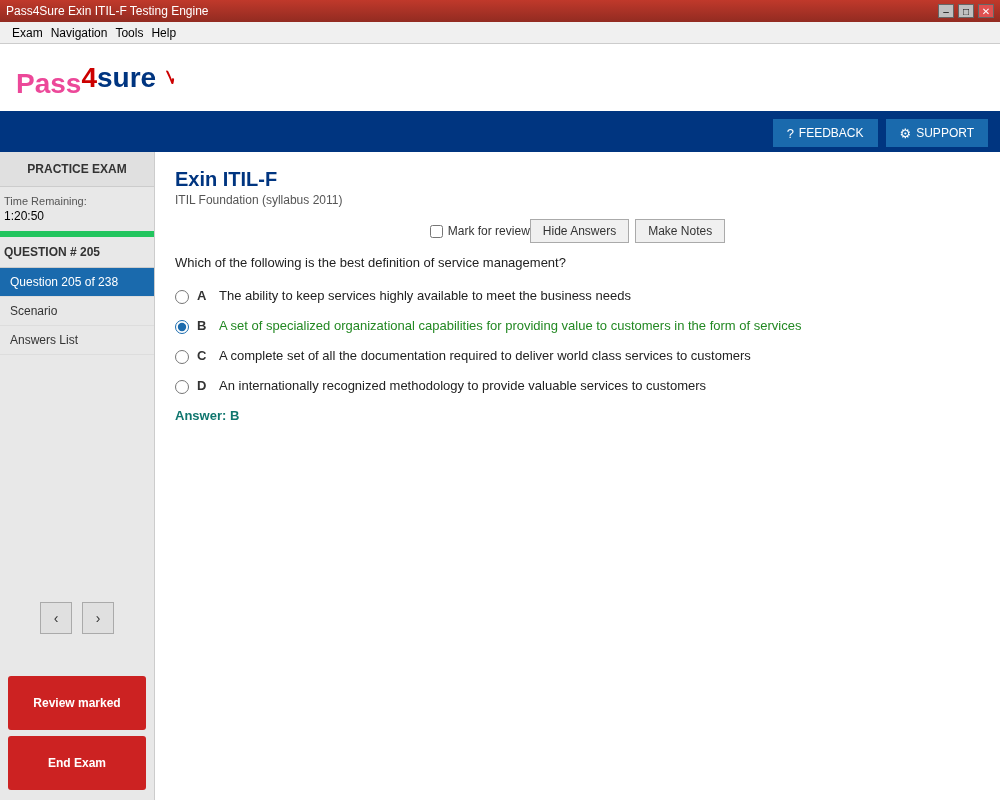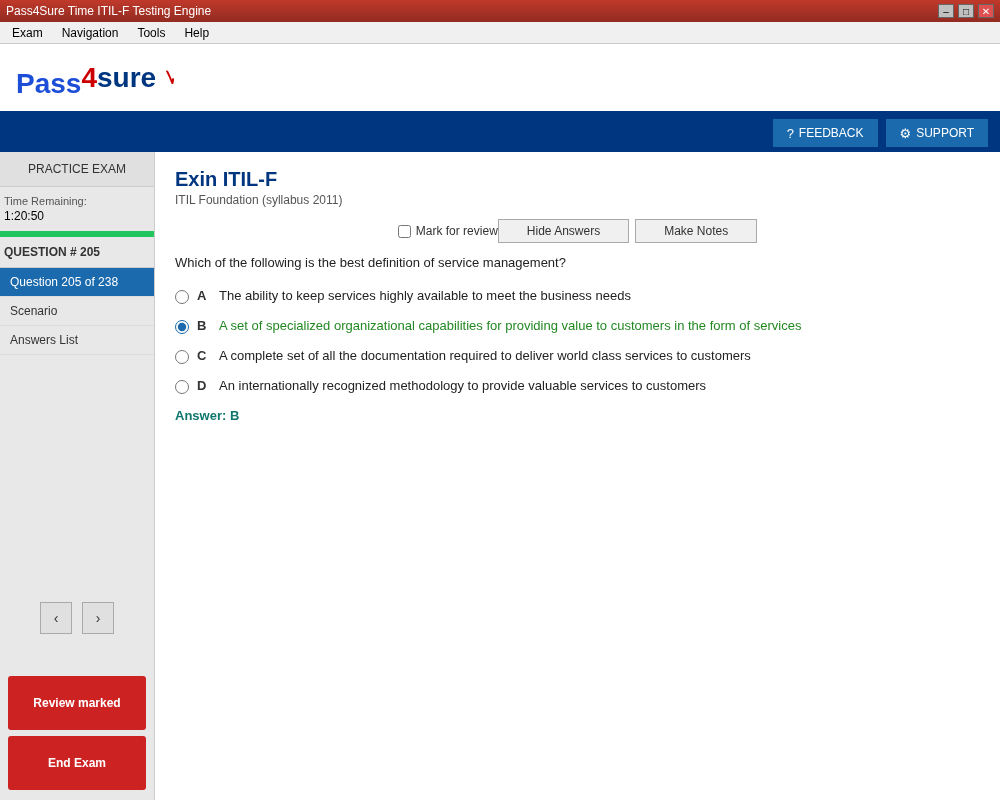--- a/index.html
+++ b/index.html
@@ -27,21 +27,21 @@
       color: #000;
     }
 
     
     #menubar {
       background: #f0f0f0;
       height: 22px;
       display: flex;
       align-items: center;
       padding: 0 8px;
-      gap: 11px;
+      gap: 0;
       border-bottom: 1px solid #ccc;
     }
     .menu-item {
       font-size: 12px;
       color: #000;
       cursor: pointer;
       padding: 2px 4px;
     }
 
     
@@ -52,21 +52,21 @@
       align-items: center;
       padding: 0 16px;
       border-bottom: 3px solid #003580;
     }
     #logo {
       display: flex;
       align-items: center;
       font-size: 28px;
       font-weight: bold;
     }
-    #logo-pass { color: #1d4ed8; margin-top: 12px; }
+    #logo-pass { color: #ec4899; margin-top: 12px; }
     #logo-4sure { color: #003580; }
 
     
     #actionbar {
       background: #003580;
       height: 38px;
       display: flex;
       align-items: center;
       justify-content: flex-end;
       padding: 0 12px;
@@ -100,21 +100,21 @@
       border-right: 1px solid #ccc;
       display: flex;
       flex-direction: column;
       padding: 0;
     }
     #practice-exam-label {
       background: #e0e0e0;
       text-align: center;
       padding: 10px 8px;
       font-size: 12px;
-      font-weight: normal;
+      font-weight: bold;
       color: #333;
       border-bottom: 1px solid #ccc;
     }
     #timer-section {
       padding: 8px 4px;
       font-size: 12px;
       color: #333;
       border-bottom: 6px solid #22c55e;
     }
     #timer-label { color: #555; font-size: 11px; }
@@ -200,21 +200,21 @@
       margin-bottom: 12px;
     }
     #mark-review-label {
       display: flex;
       align-items: center;
       gap: 5px;
       font-size: 12px;
       color: #333;
     }
     .content-btn {
-      padding: 4px 28px;
+      padding: 4px 12px;
       font-size: 12px;
       background: #f0f0f0;
       border: 1px solid #aaa;
       cursor: pointer;
       color: #333;
     }
     #btn-group { display: flex; gap: 6px; }
 
     #question-text {
       font-size: 13px;
@@ -256,21 +256,21 @@
 
     
     #content::-webkit-scrollbar { width: 8px; }
     #content::-webkit-scrollbar-track { background: #f0f0f0; }
     #content::-webkit-scrollbar-thumb { background: #aaa; border-radius: 4px; }
   </style>
 </head>
 <body>
 
 <div id="titlebar">
-  <span>Pass4Sure Time ITIL-F Testing Engine</span>
+  <span>Pass4Sure Exin ITIL-F Testing Engine</span>
   <div id="titlebar-controls">
     <div class="title-btn">–</div>
     <div class="title-btn">□</div>
     <div class="title-btn" style="background:#e05050; color:white;">✕</div>
   </div>
 </div>
 
 <div id="menubar">
   <span class="menu-item">Exam</span>
   <span class="menu-item">Navigation</span>

